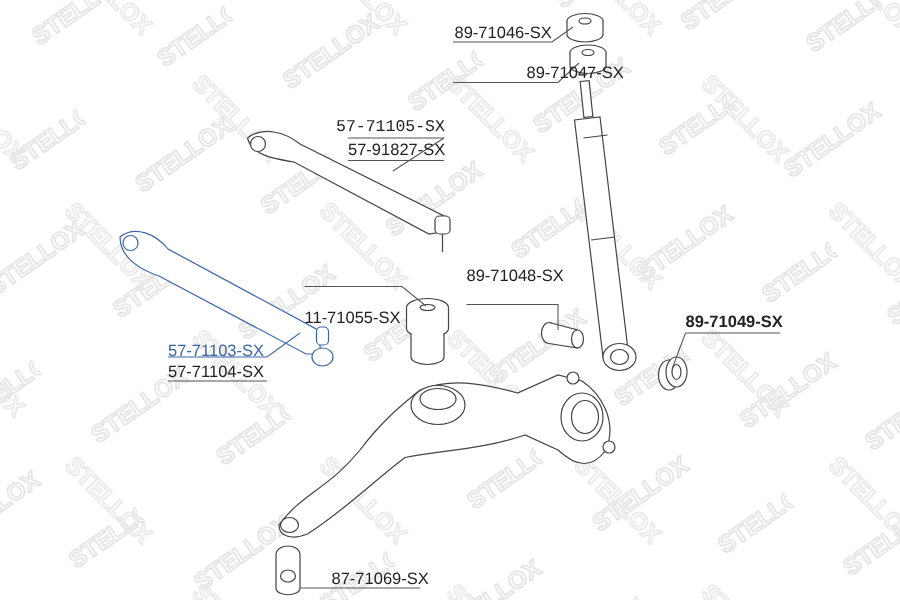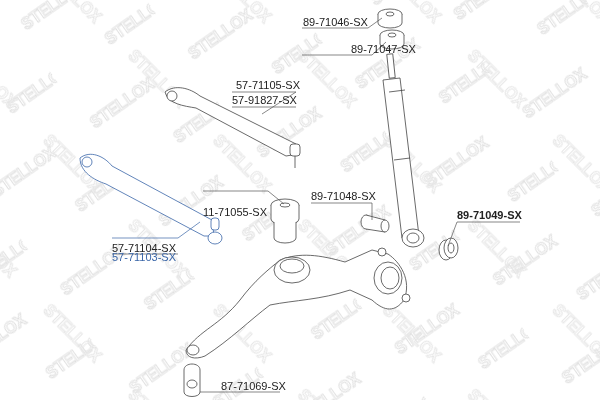--- a/index.html
+++ b/index.html
@@ -1,19 +1,19 @@
 <!DOCTYPE html>
 <html><head>
 <meta charset="utf-8">
 <style>
   html, body { margin:0; padding:0; background:#ffffff; }
   body { width:600px; height:400px; position:relative; overflow:hidden; font-family:"Liberation Sans", sans-serif; }
   #stage { position:absolute; left:0; top:0; width:600px; height:344px; }
   .label { position:absolute; font-size:11px; color:#222; line-height:12px; white-space:nowrap; letter-spacing:0; }
-  .label.hl { color:#3a66a8;margin-top:23px; }
+  .label.hl { color:#3a66a8; }
   svg { position:absolute; left:0; top:0; }
 </style>
 </head>
 <body>
 
 <div id="stage">
 
   <svg width="600" height="400">
     <defs>
       <pattern id="wm" width="120" height="120" patternUnits="userSpaceOnUse" patternTransform="rotate(-35)">
@@ -110,21 +110,21 @@
       <polyline points="457,222 520,222"></polyline>
       <polyline points="457,222 448,246"></polyline>
       <polyline points="112,238 178,238 200,222" stroke="#3a66a8"></polyline>
       <polyline points="112,254 178,254"></polyline>
       <polyline points="200,392 280,392"></polyline>
     </g>
   </svg>
 
   <div class="label" style="left:303px;top:16px;">89-71046-SX</div>
   <div class="label" style="left:303px;top:43px;padding-left:48px;">89-71047-SX</div>
-  <div class="label" style="left:236px;top:79px;">57-71105-SX</div>
+  <div class="label" style="left:224px;top:79px;font-family:Liberation Mono, monospace;">57-71105-SX</div>
   <div class="label" style="left:232px;top:94px;">57-91827-SX</div>
   <div class="label" style="left:203px;top:178px;margin-top:28px;">11-71055-SX</div>
-  <div class="label" style="left:311px;top:190px;">89-71048-SX</div>
+  <div class="label" style="left:311px;top:178px;">89-71048-SX</div>
   <div class="label" style="left:457px;top:209px;font-weight:bold;">89-71049-SX</div>
   <div class="label hl" style="left:112px;top:228px;">57-71103-SX</div>
   <div class="label" style="left:112px;top:242px;">57-71104-SX</div>
   <div class="label" style="left:221px;top:380px;">87-71069-SX</div>
 </div>
 
 </body></html>

